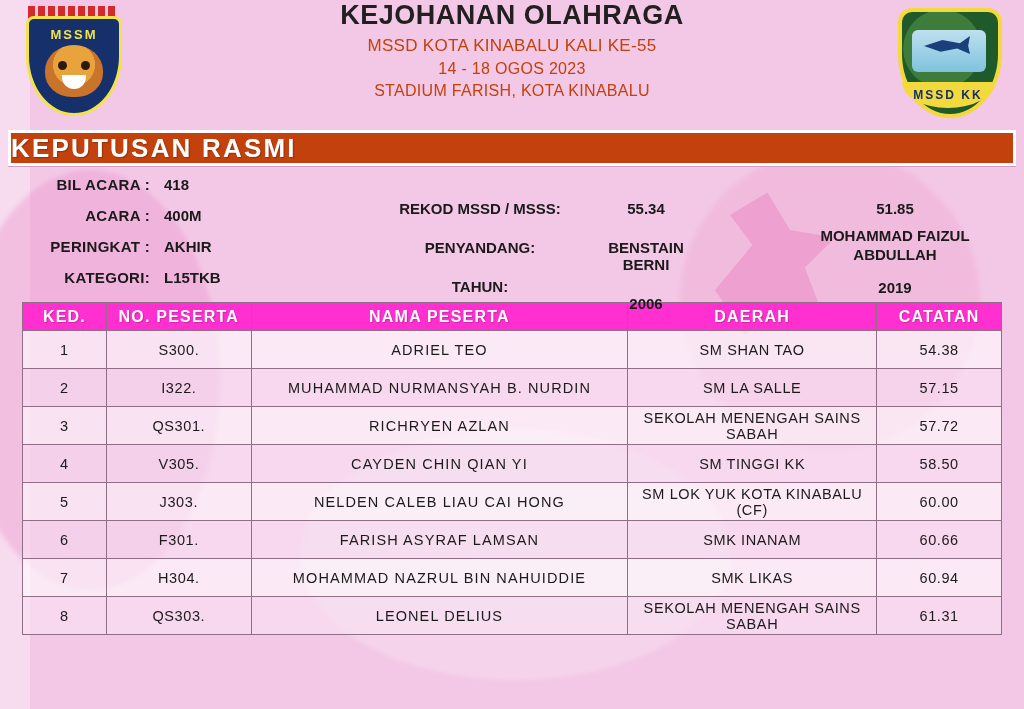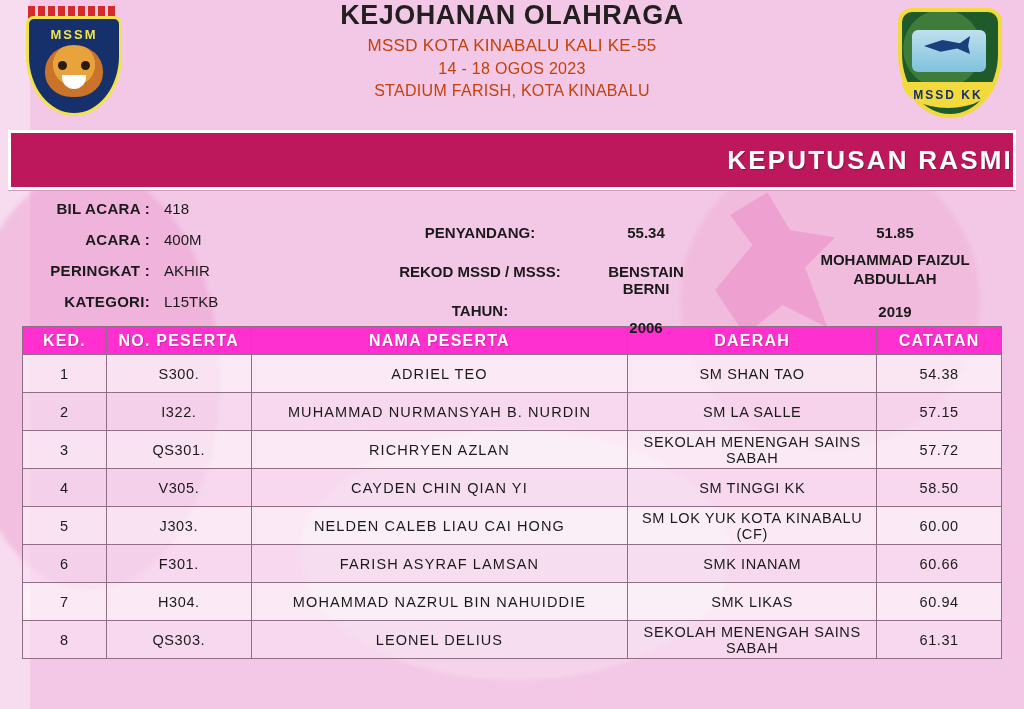--- a/index.html
+++ b/index.html
@@ -112,23 +112,23 @@
     background: #f2d93c;
     border-radius: 0 0 46px 46px / 0 0 26px 26px;
     color:#16306b; font-size: 12px; font-weight: bold; letter-spacing: 2px;
     display:flex; align-items:center; justify-content:center;
   }
 
   
   .banner-wrap {
     margin: 2px 8px 0;
     border: 3px solid #ffffff;
-    background: #be185d;
-    height: 60px;
-    display: flex; align-items: center; justify-content: flex-end;
+    background: #c2410c;
+    height: 36px;
+    display: flex; align-items: center; justify-content: flex-start;
     box-shadow: 0 1px 0 #d49ac6;
   }
   .banner-wrap .banner-text {
     color: #ffffff;
     font-size: 26px;
     font-weight: bold;
     letter-spacing: 2.2px;
     text-shadow: 1px 1px 1px rgba(0,0,0,0.25);
   }
 
@@ -137,21 +137,21 @@
     position: relative;
     height: 136px;
     padding: 8px 18px 0 18px;
     font-size: 15px;
     color: #1a1a1a;
     border-radius: 15px;
   }
   .meta .col-left { position: absolute; left: 30px; top: 10px; width: 280px; }
   .meta .row-l { display: flex; margin-bottom: 14px; }
   .meta .row-l .lbl { width: 120px; text-align: right; font-weight: bold; letter-spacing: .3px; }
-  .meta .row-l .val { padding-left: 14px; font-weight: normal; }
+  .meta .row-l .val { padding-left: 14px; font-weight: bold; }
 
   .meta .col-mid { position: absolute; left: 330px; top: 34px; width: 300px; }
   .meta .col-mid .row-m { display: flex; margin-bottom: 22px; font-weight: bold; }
   .meta .col-mid .row-m .lbl { width: 100%; text-align: center; }
 
   .meta .col-v1 { position: absolute; left: 600px; top: 34px; width: 92px; text-align: center; font-weight: bold; }
   .meta .col-v1 div { margin-bottom: 22px; }
   .meta .col-v2 { position: absolute; left: 800px; top: 34px; width: 190px; text-align: center; font-weight: bold; }
   .meta .col-v2 div { margin-bottom: 10px; }
   .meta .col-v2 .name { line-height: 1.25; margin-bottom: 14px; }
@@ -258,24 +258,24 @@
         <span class="val">AKHIR</span>
       </div>
       <div class="row-l">
         <span class="lbl">KATEGORI:</span>
         <span class="val">L15TKB</span>
       </div>
     </div>
 
     <div class="col-mid">
       <div class="row-m">
+        <span class="lbl">REKOD MSSD / MSSS:</span>
+      </div>
+      <div class="row-m">
         <span class="lbl">PENYANDANG:</span>
-      </div>
-      <div class="row-m">
-        <span class="lbl">REKOD MSSD / MSSS:</span>
       </div>
       <div class="row-m">
         <span class="lbl">TAHUN:</span>
       </div>
     </div>
 
     <div class="col-v1">
       <div>55.34</div>
       <div class="name">BENSTAIN BERNI</div>
       <div>2006</div>

